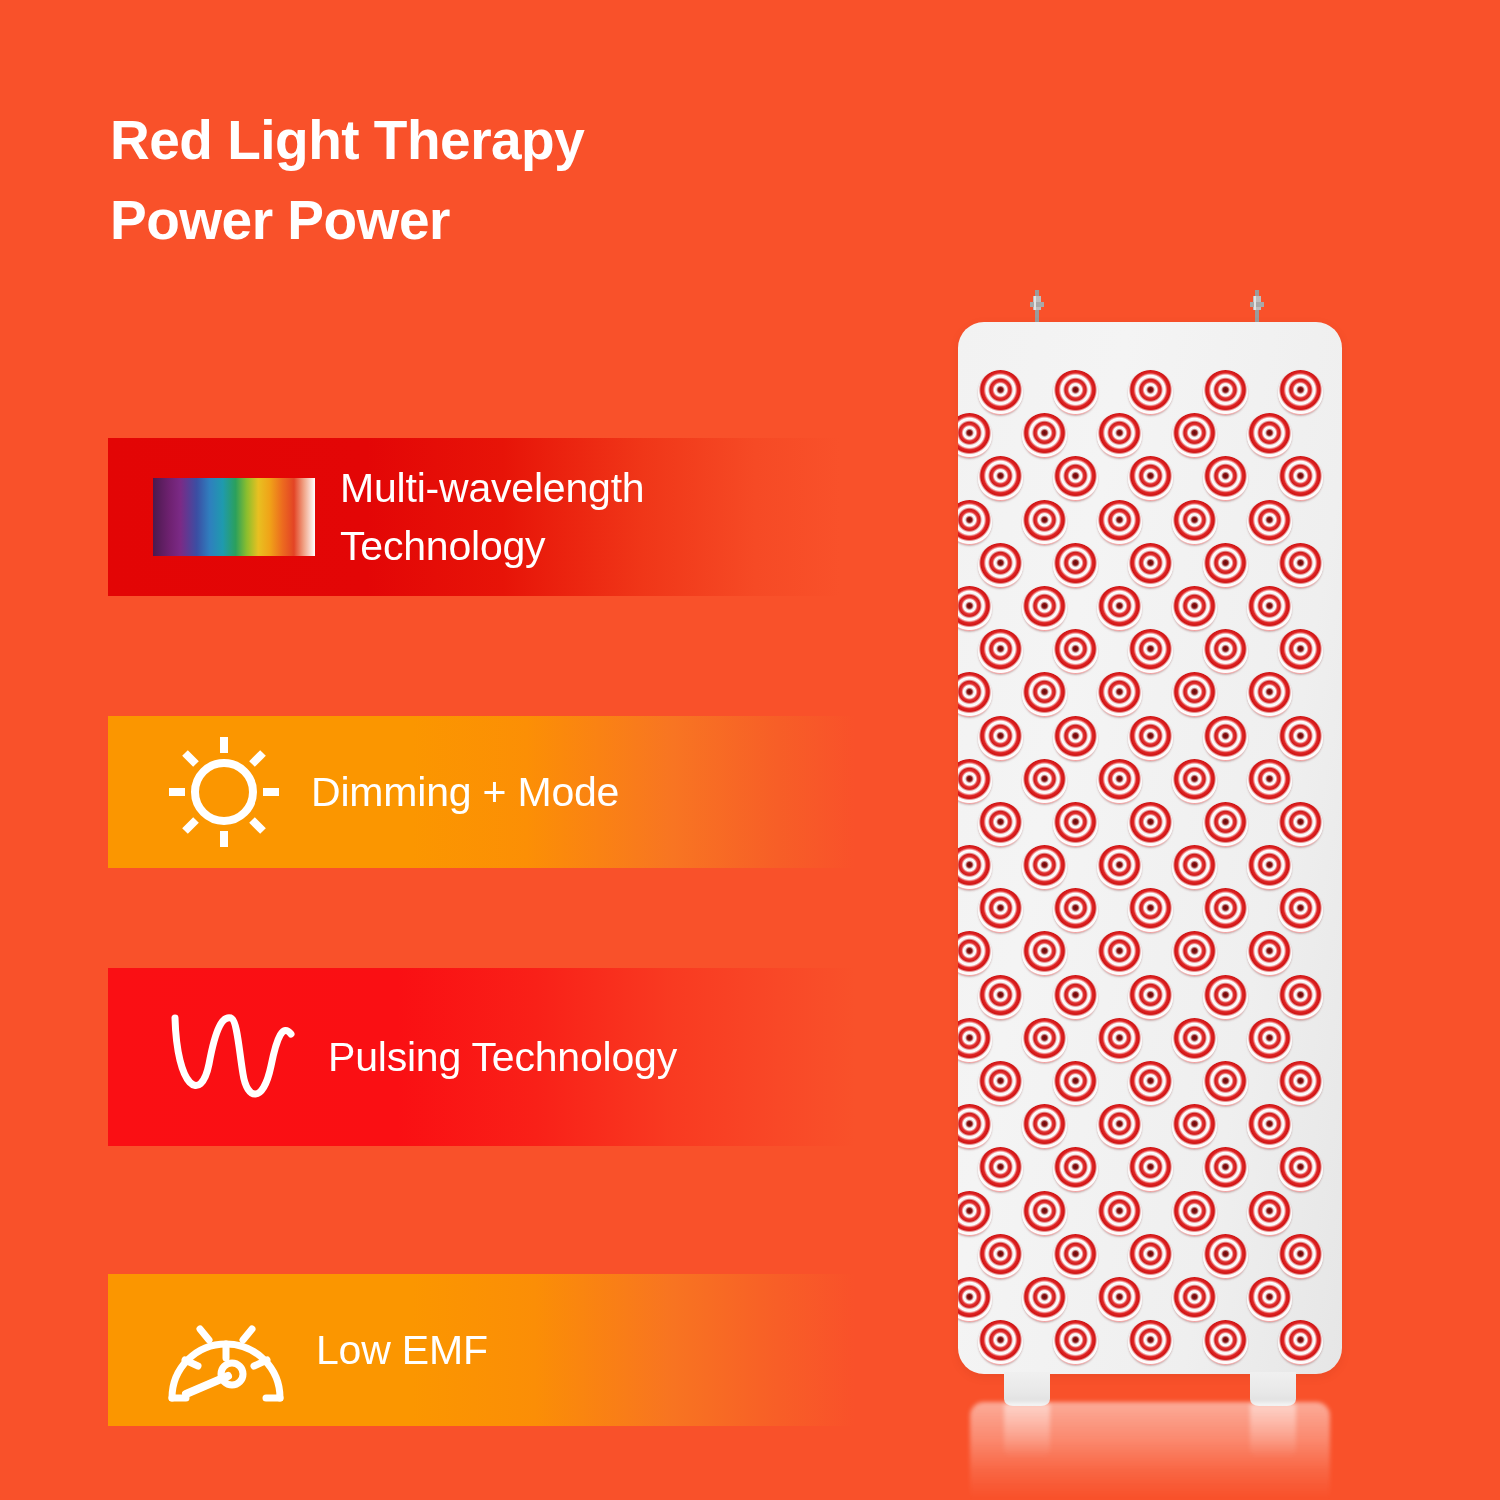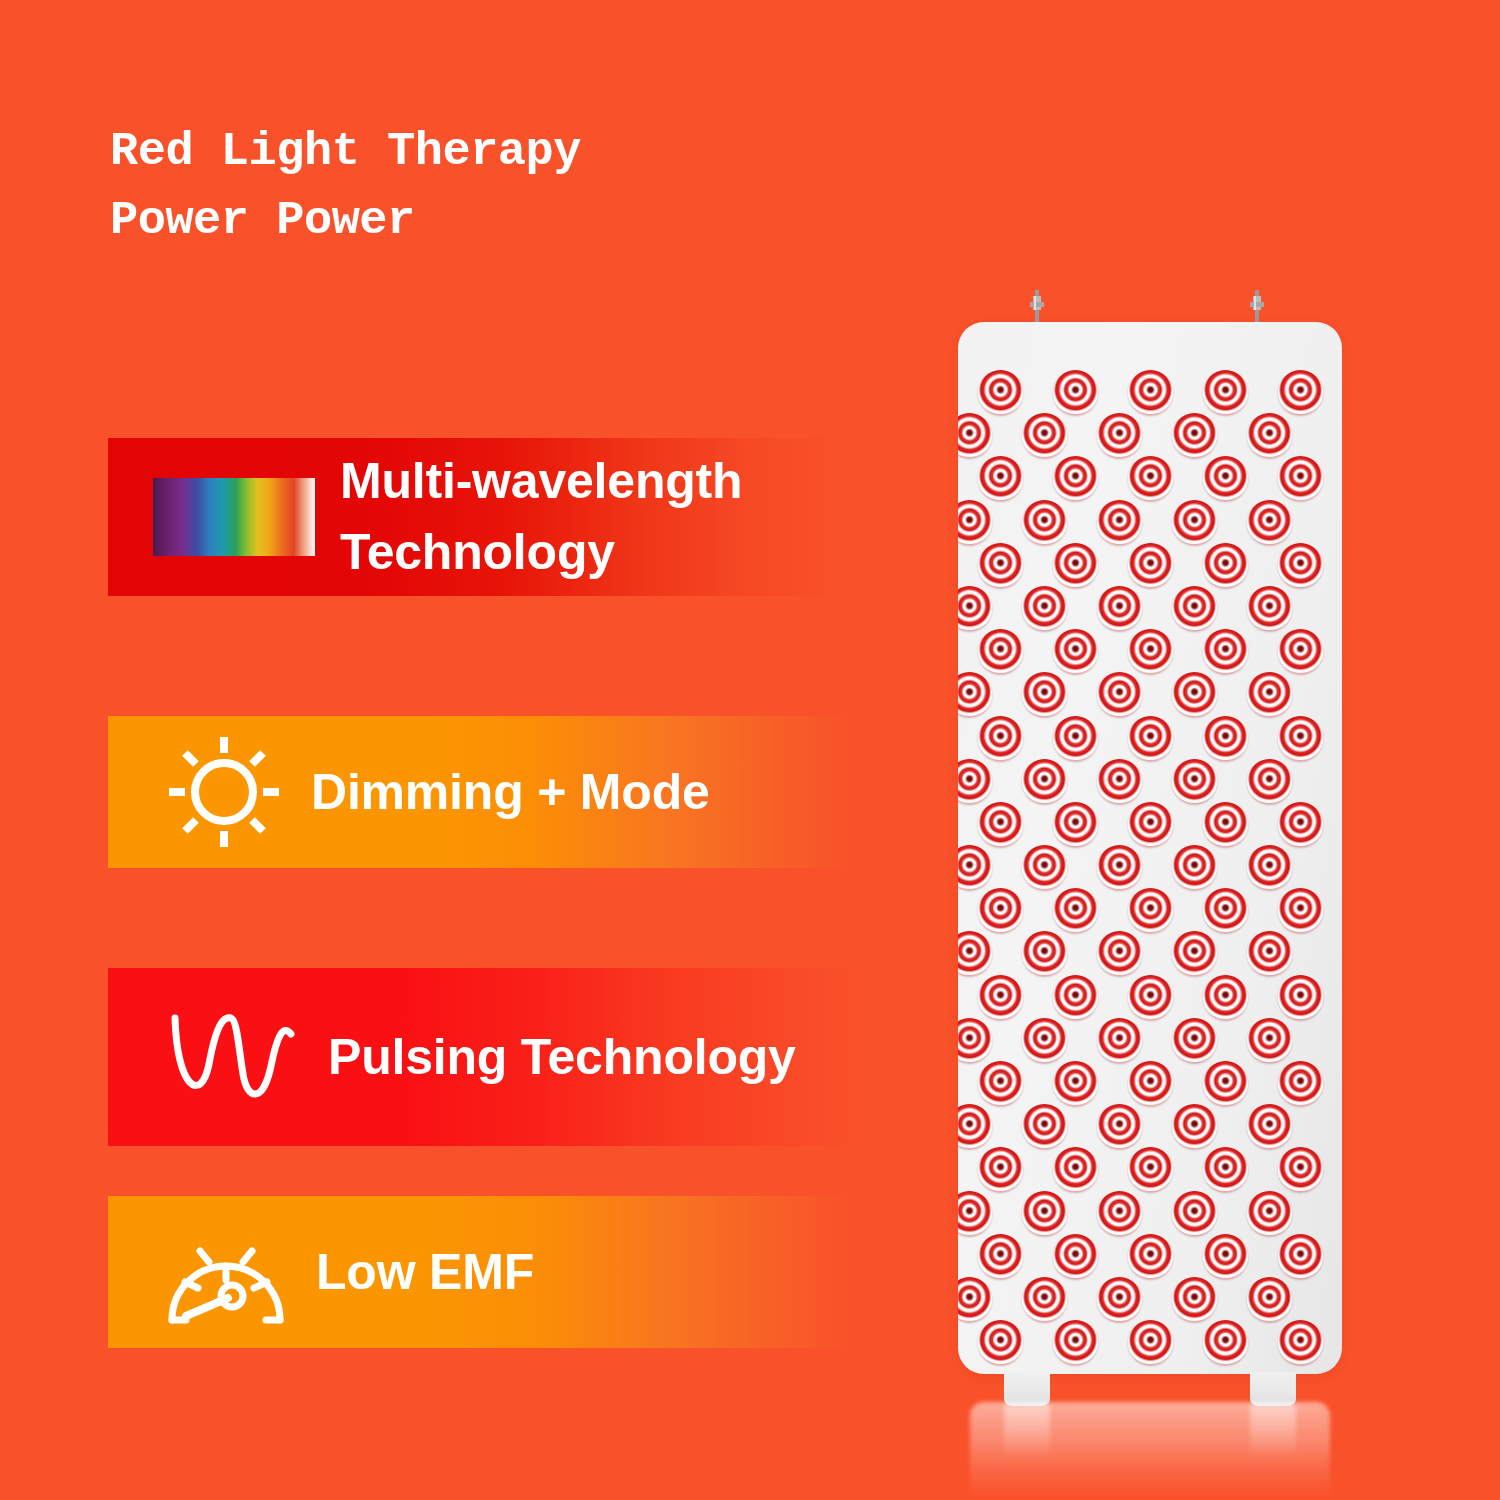--- a/index.html
+++ b/index.html
@@ -17,49 +17,49 @@
     position: relative;
     width: 1500px;
     height: 1500px;
     background: #F9512A;
   }
 
   
   #headline {
     position: absolute;
     left: 110px;
-    top: 118px;
+    top: 100px;
     width: 860px;
     color: #FFFFFF;
-    font-size: 47px;
+    font-size: 55px;
     line-height: 1.46;
     font-weight: 700;
     letter-spacing: -0.5px;
-    font-family: Liberation Mono, monospace;
+    font-family: Liberation Sans, sans-serif;
   }
   #headline .hl-line { display: block; white-space: nowrap; }
 
   
   .feature-bar {
     position: absolute;
     left: 108px;
     display: flex;
     align-items: center;
     box-sizing: border-box;
   }
   .bar-icon {
     flex: 0 0 auto;
     display: flex;
     align-items: center;
     justify-content: center;
   }
   .bar-label {
     color: #FFFFFF;
-    font-size: 50px;
-    font-weight: 700;
+    font-size: 41px;
+    font-weight: 400;
     line-height: 1.42;
     letter-spacing: -0.2px;
     white-space: pre-line;
   }
 
   #bar-wavelength {
     top: 438px;
     width: 762px;
     height: 158px;
     background: linear-gradient(90deg,
@@ -84,21 +84,21 @@
     top: 968px;
     width: 762px;
     height: 178px;
     background: linear-gradient(90deg,
         #FA0F14 0%, #FA0F13 38%, #F92018 56%,
         #F93A21 74%, #F94827 88%, #F9512A 98%, #F9512A 100%);
   }
   #bar-pulsing .bar-icon { width: 190px; padding-left: 30px; }
 
   #bar-lowemf {
-    top: 1196px;
+    top: 1274px;
     width: 762px;
     height: 152px;
     background: linear-gradient(90deg,
         #FB9600 0%, #FB9600 40%, #FB8E06 56%,
         #F87421 74%, #F85E27 88%, #F9512A 98%, #F9512A 100%);
   }
   #bar-lowemf .bar-icon { width: 180px; padding-left: 28px; }
 
   
   .spectrum-swatch {

